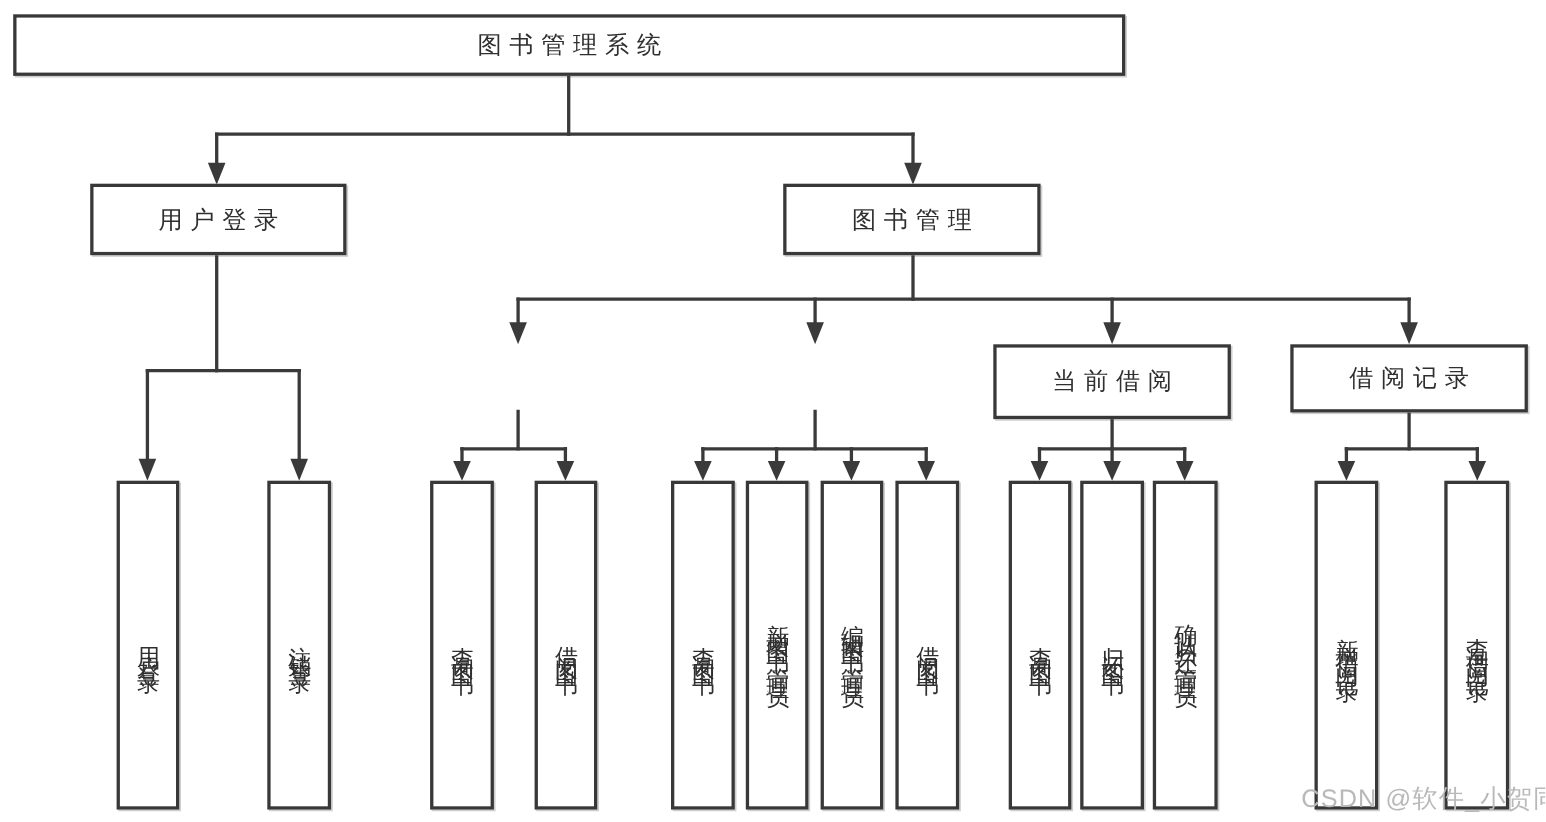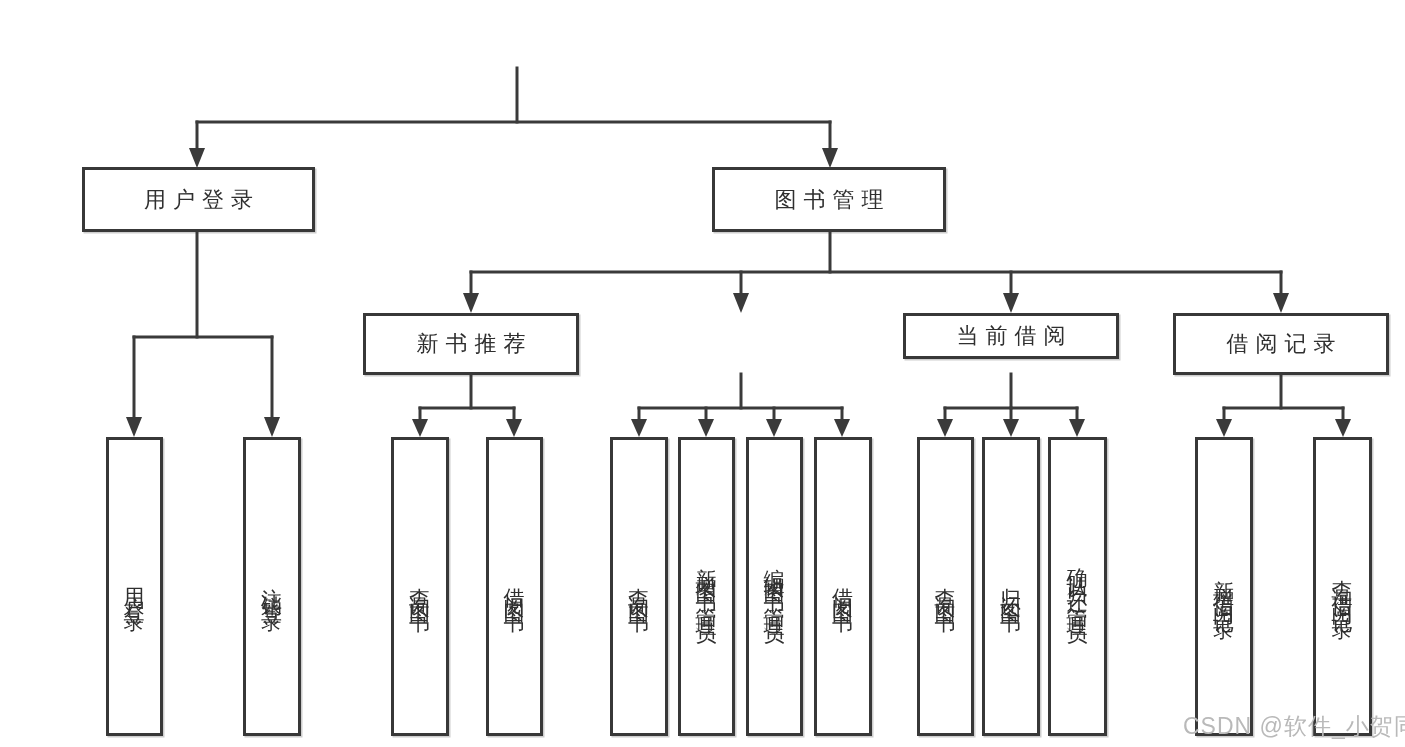--- a/index.html
+++ b/index.html
@@ -109,32 +109,32 @@
     <polygon points="1069,419 1085,419 1077,437"></polygon>
 
     <line x1="1281" y1="374" x2="1281" y2="408"></line>
     <line x1="1224" y1="408" x2="1343" y2="408"></line>
     <line x1="1224" y1="408" x2="1224" y2="421"></line>
     <polygon points="1216,419 1232,419 1224,437"></polygon>
     <line x1="1343" y1="408" x2="1343" y2="421"></line>
     <polygon points="1335,419 1351,419 1343,437"></polygon>
   </svg>
 
+  <div class="node h" style="left:12px;top:13px;width:1011px;height:56px;">
+    <span>图书管理系统</span>
+  </div>
 
   <div class="node h" style="left:82px;top:167px;width:233px;height:65px;">
     <span>用户登录</span>
   </div>
   <div class="node h" style="left:712px;top:167px;width:234px;height:65px;">
     <span>图书管理</span>
   </div>
 
-  <div class="node h" style="left:363px;top:313px;width:216px;height:62px;">
-    <span>新书推荐</span>
-  </div>
-  <div class="node h" style="left:903px;top:313px;width:216px;height:46px;">
+  <div class="node h" style="left:903px;top:313px;width:216px;height:68px;">
     <span>当前借阅</span>
   </div>
   <div class="node h" style="left:1173px;top:313px;width:216px;height:62px;">
     <span>借阅记录</span>
   </div>
 
   <div class="node v" style="left:106px;top:437px;width:57px;height:299px;">
     <span>用户登录</span>
   </div>
   <div class="node v" style="left:243px;top:437px;width:58px;height:299px;">

